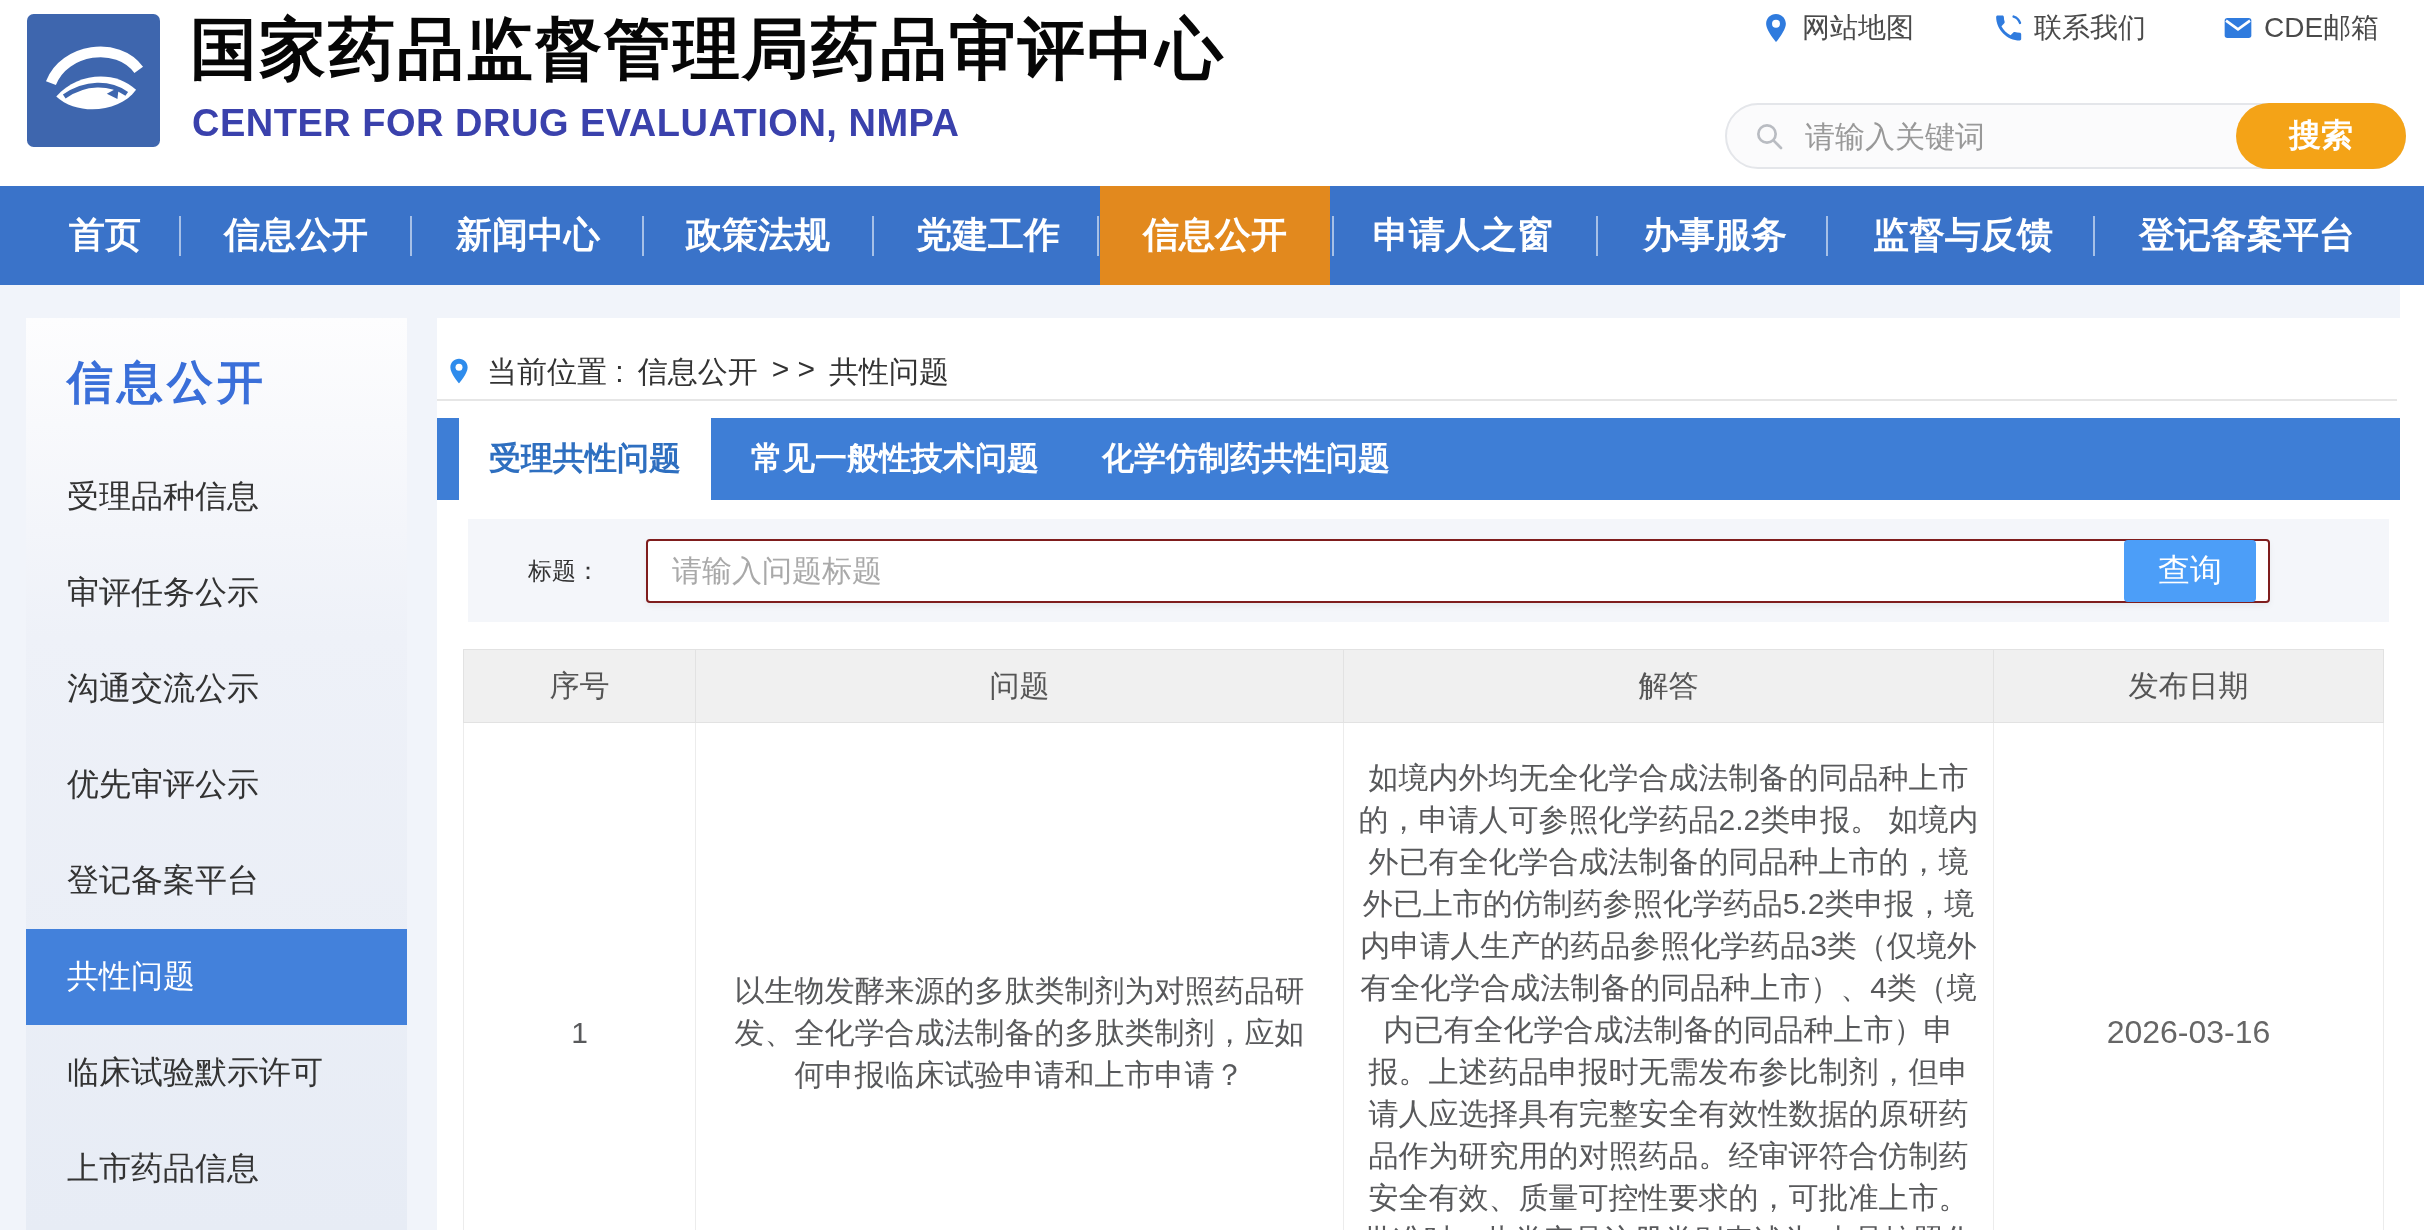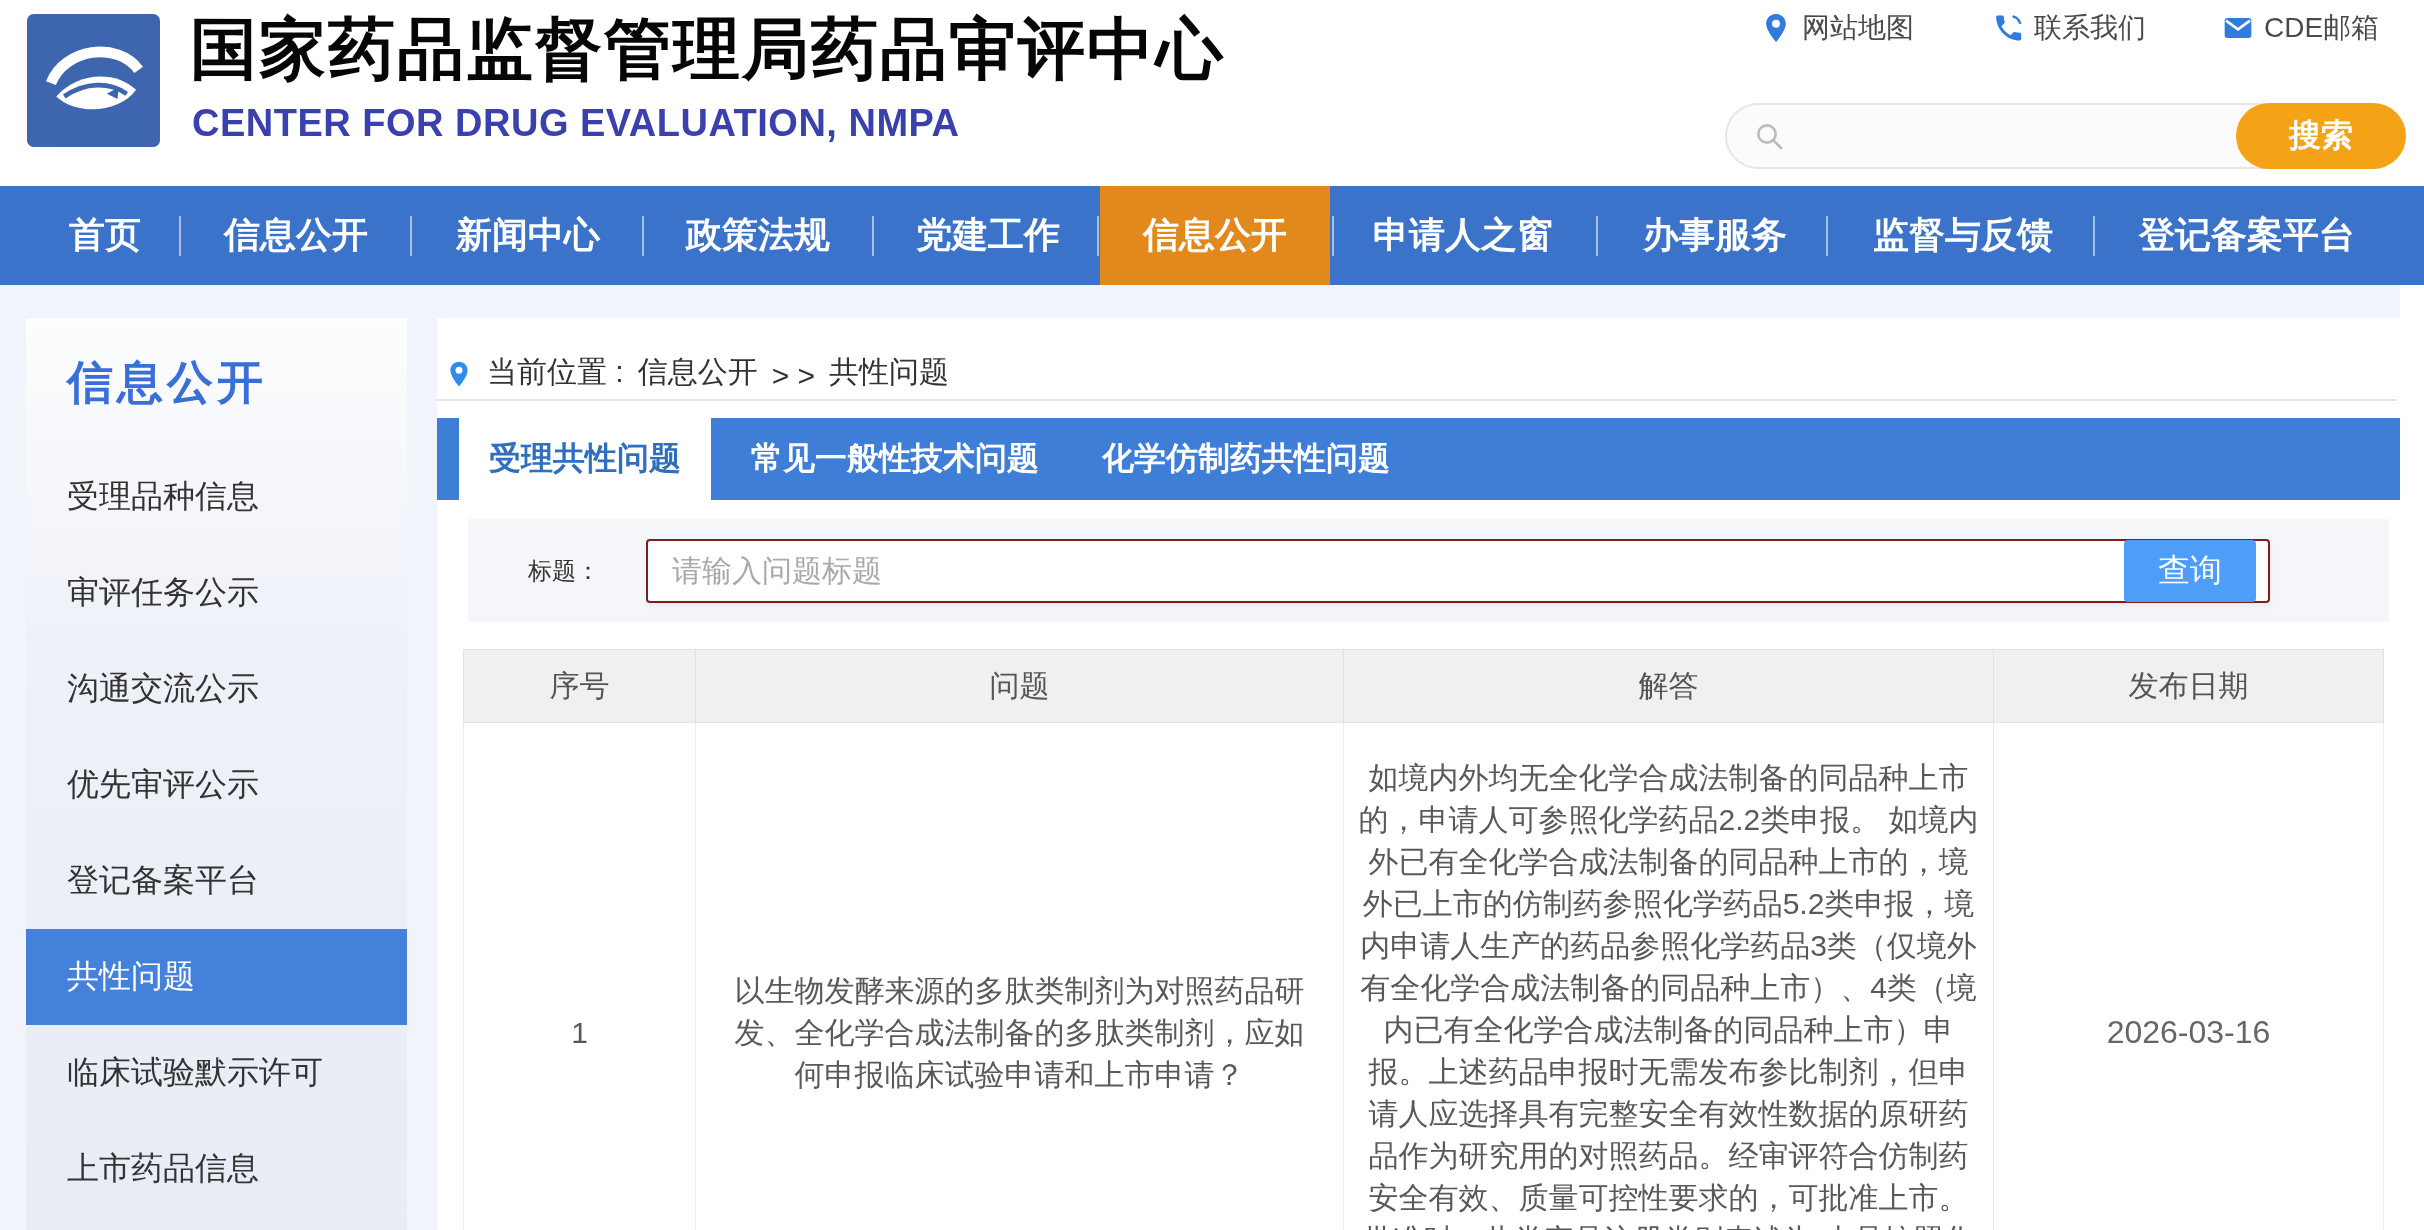--- a/index.html
+++ b/index.html
@@ -38,21 +38,21 @@
 
   .sidebar{position:absolute;left:26px;top:33px;width:381px;height:912px;
            background:linear-gradient(#fdfdfe 0%,#eef1f8 35%,#e7ecf5 100%);}
   .sb-title{position:absolute;left:41px;top:34px;font-size:46px;font-weight:900;color:#3A6FD9;letter-spacing:4px;}
   .sb-items{position:absolute;left:0;top:131px;width:381px;}
   .sb-item{height:96px;display:flex;align-items:center;padding-left:41px;box-sizing:border-box;
            font-size:32px;color:#333;cursor:pointer;}
   .sb-item.active{background:#4381DB;color:#fff;}
 
   .content{position:absolute;left:437px;top:33px;width:1963px;height:912px;background:#fff;}
-  .crumb{position:absolute;left:8px;top:34px;display:flex;align-items:flex-end;gap:14px;
+  .crumb{position:absolute;left:8px;top:34px;display:flex;align-items:flex-start;gap:14px;
          font-size:30px;color:#333;white-space:nowrap;}
   .crumb svg{width:28px;height:38px;}
   .crumb .lnk{cursor:pointer;}
   .crumb-divider{position:absolute;left:0;top:81px;width:1960px;height:2px;background:#e6e6e6;}
 
   .tabs{position:absolute;left:0;top:100px;width:1963px;height:82px;background:#3E7ED6;}
   .tab{position:absolute;top:0;height:82px;display:flex;align-items:center;justify-content:center;
        color:#fff;font-size:32px;font-weight:700;transform:translateX(-50%);white-space:nowrap;cursor:pointer;}
   .tab.active{left:22px;width:252px;transform:none;background:#fff;color:#2E6FC0;}
 
@@ -112,20 +112,21 @@
         <path d="M3 6.5l9 6.5 9-6.5" stroke="#fff" stroke-width="2" fill="none"></path>
       </svg>
       <span>CDE邮箱</span>
     </div>
 
     <div class="sbar">
       <svg class="mag" viewBox="0 0 24 24">
         <circle cx="10.5" cy="10.5" r="6.5" stroke="#b9bcc2" stroke-width="2" fill="none"></circle>
         <line x1="15.5" y1="15.5" x2="21" y2="21" stroke="#b9bcc2" stroke-width="2" stroke-linecap="round"></line>
       </svg>
+      <input class="s-in" placeholder="请输入关键词" style="">
       <button class="s-btn">搜索</button>
     </div>
   </div>
 
   <div class="nav">
     <div class="nav-item" style="left:105px;">首页</div>
     <div class="nav-item" style="left:296px;">信息公开</div>
     <div class="nav-item" style="left:528px;">新闻中心</div>
     <div class="nav-item" style="left:758px;">政策法规</div>
     <div class="nav-item" style="left:988px;">党建工作</div>

